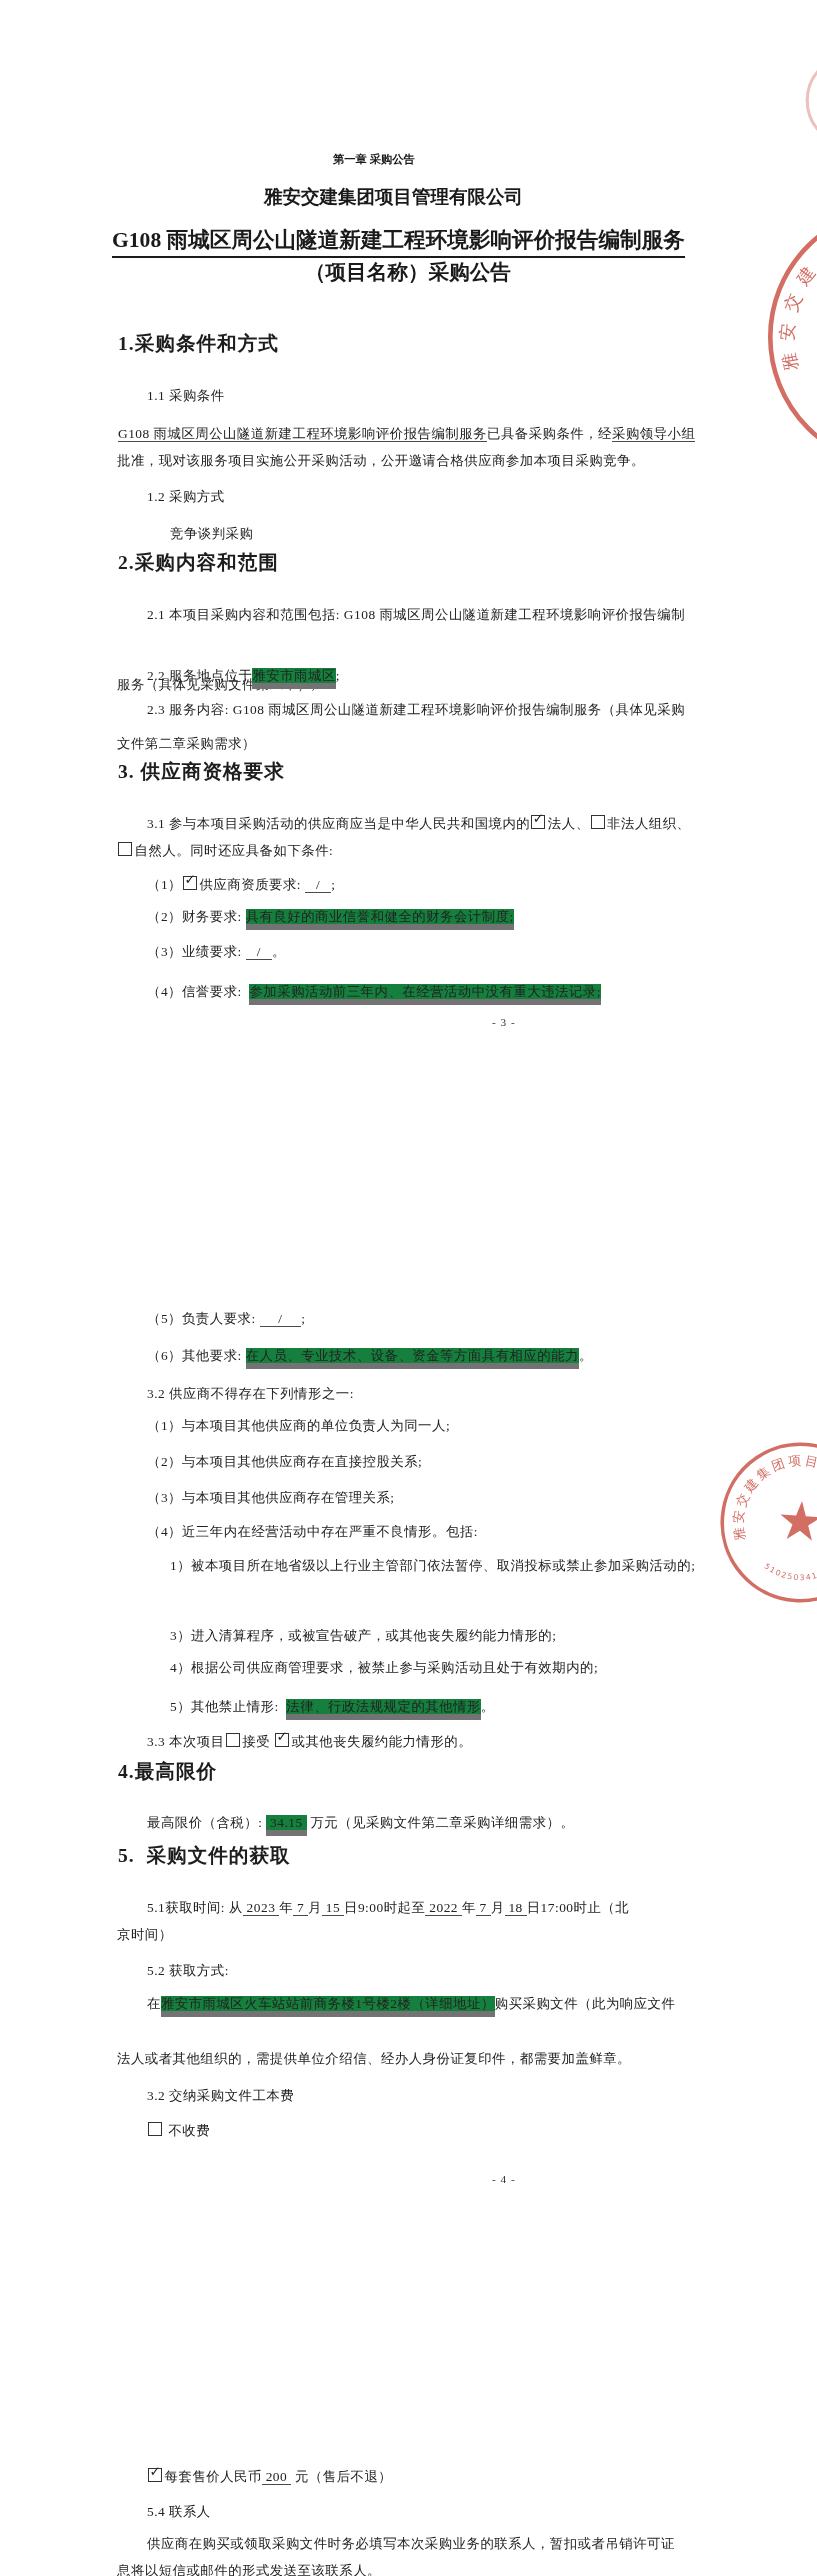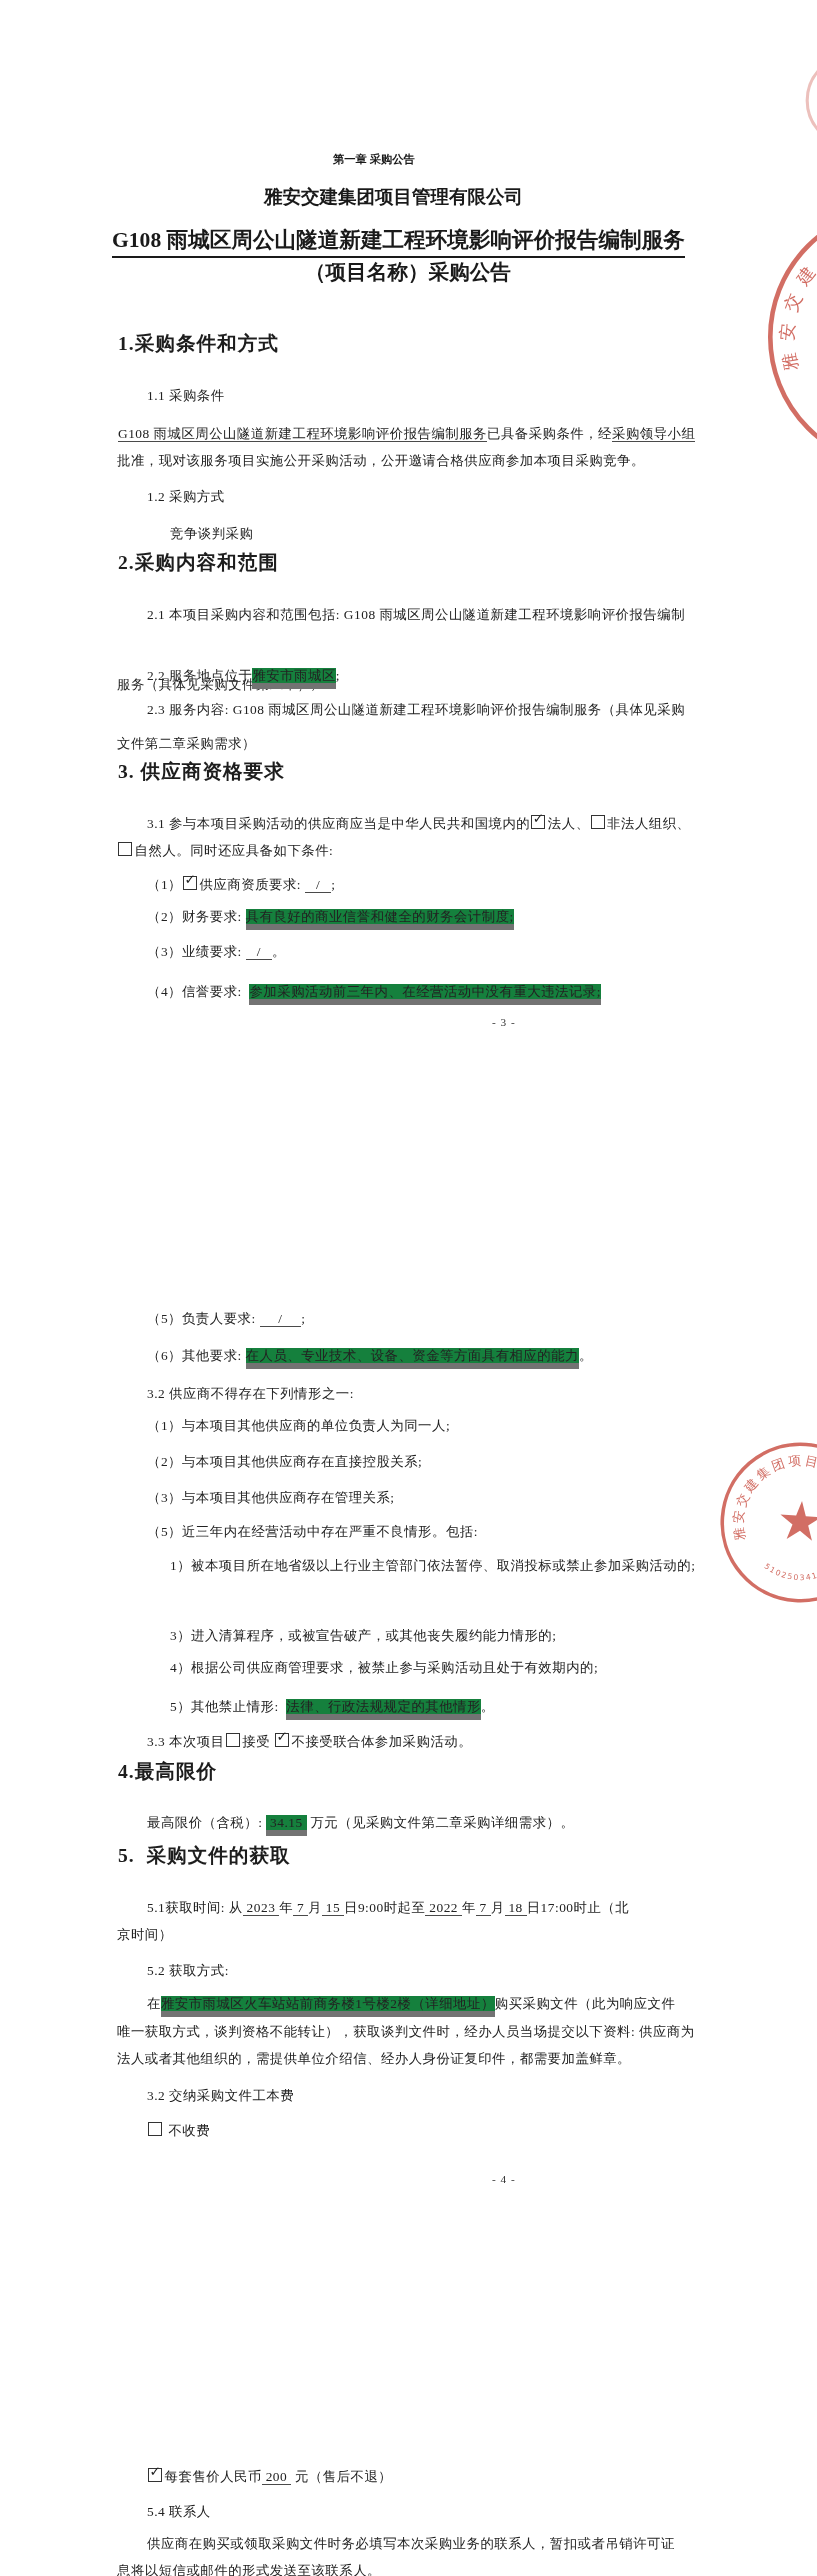--- a/index.html
+++ b/index.html
@@ -52,36 +52,35 @@
   <div class="ln" style="top:944px;left:147px;"><span>（3）业绩要求: </span><span class="blank"> / </span><span>。</span></div>
   <div class="ln" style="top:984px;left:147px;"><span>（4）信誉要求:  </span><span class="uf">参加采购活动前三年内、在经营活动中没有重大违法记录;</span></div>
   <div class="pgnum" style="top:1016px;left:492px;">- 3 -</div>
 
   <div class="ln" style="top:1311px;left:147px;"><span>（5）负责人要求: </span><span class="blank">   /   </span><span>;</span></div>
   <div class="ln" style="top:1348px;left:147px;"><span>（6）其他要求: </span><span class="uf">在人员、专业技术、设备、资金等方面具有相应的能力</span><span>。</span></div>
   <div class="ln" style="top:1386px;left:147px;">3.2 供应商不得存在下列情形之一:</div>
   <div class="ln" style="top:1418px;left:147px;">（1）与本项目其他供应商的单位负责人为同一人;</div>
   <div class="ln" style="top:1454px;left:147px;">（2）与本项目其他供应商存在直接控股关系;</div>
   <div class="ln" style="top:1490px;left:147px;">（3）与本项目其他供应商存在管理关系;</div>
-  <div class="ln" style="top:1524px;left:147px;">（5）近三年内在经营活动中存在严重不良情形。包括:</div>
+  <div class="ln" style="top:1524px;left:147px;">（4）近三年内在经营活动中存在严重不良情形。包括:</div>
   <div class="ln" style="top:1558px;left:170px;">1）被本项目所在地省级以上行业主管部门依法暂停、取消投标或禁止参加采购活动的;</div>
   <div class="ln" style="top:1628px;left:170px;">3）进入清算程序，或被宣告破产，或其他丧失履约能力情形的;</div>
   <div class="ln" style="top:1660px;left:170px;">4）根据公司供应商管理要求，被禁止参与采购活动且处于有效期内的;</div>
   <div class="ln" style="top:1699px;left:170px;"><span>5）其他禁止情形:  </span><span class="uf">法律、行政法规规定的其他情形</span><span>。</span></div>
-  <div class="ln" style="top:1733px;left:147px;"><span>3.3 本次项目</span><span class="cb"></span><span>接受 </span><span class="cb"><span class="tick">✓</span></span><span>不接受联合体参加采购活动。</span></div>
+  <div class="ln" style="top:1733px;left:147px;"><span>3.3 本次项目</span><span class="cb"></span><span>接受 </span><span class="cb"><span class="tick">✓</span></span><span>或其他丧失履约能力情形的。</span></div>
 
   <div class="hd" style="top:1758px;left:118px;">4.最高限价</div>
   <div class="ln" style="top:1815px;left:147px;"><span>最高限价（含税）: </span><span class="uf"> 34.15 </span><span> 万元（见采购文件第二章采购详细需求）。</span></div>
 
   <div class="hd" style="top:1842px;left:118px;">5.  采购文件的获取</div>
   <div class="ln" style="top:1900px;left:147px;"><span>5.1获取时间: 从</span><span class="u"> 2023 </span><span>年</span><span class="u"> 7 </span><span>月</span><span class="u"> 15 </span><span>日9:00时起至</span><span class="u"> 2022 </span><span>年</span><span class="u"> 7 </span><span>月</span><span class="u"> 18 </span><span>日17:00时止（北</span></div>
   <div class="ln" style="top:1927px;left:117px;">京时间）</div>
   <div class="ln" style="top:1963px;left:147px;">5.2 获取方式:</div>
   <div class="ln" style="top:1996px;left:147px;"><span>在</span><span class="uf">雅安市雨城区火车站站前商务楼1号楼2楼（详细地址）</span><span>购买采购文件（此为响应文件</span></div>
-  <div class="ln" style="top:2024px;left:117px;">唯一获取方式，谈判资格不能转让），获取谈判文件时，经办人员当场提交以下资料: 供应商为</div>
   <div class="ln" style="top:2051px;left:117px;">法人或者其他组织的，需提供单位介绍信、经办人身份证复印件，都需要加盖鲜章。</div>
   <div class="ln" style="top:2088px;left:147px;">3.2 交纳采购文件工本费</div>
   <div class="ln" style="top:2122px;left:147px;"><span class="cb"></span><span> 不收费</span></div>
   <div class="pgnum" style="top:2173px;left:492px;">- 4 -</div>
 
   <div class="ln" style="top:2468px;left:147px;"><span class="cb"><span class="tick">✓</span></span><span>每套售价人民币</span><span class="u"> 200 </span><span> 元（售后不退）</span></div>
   <div class="ln" style="top:2504px;left:147px;">5.4 联系人</div>
   <div class="ln" style="top:2536px;left:147px;">供应商在购买或领取采购文件时务必填写本次采购业务的联系人，暂扣或者吊销许可证</div>
   <div class="ln" style="top:2563px;left:117px;">息将以短信或邮件的形式发送至该联系人。</div>
 

